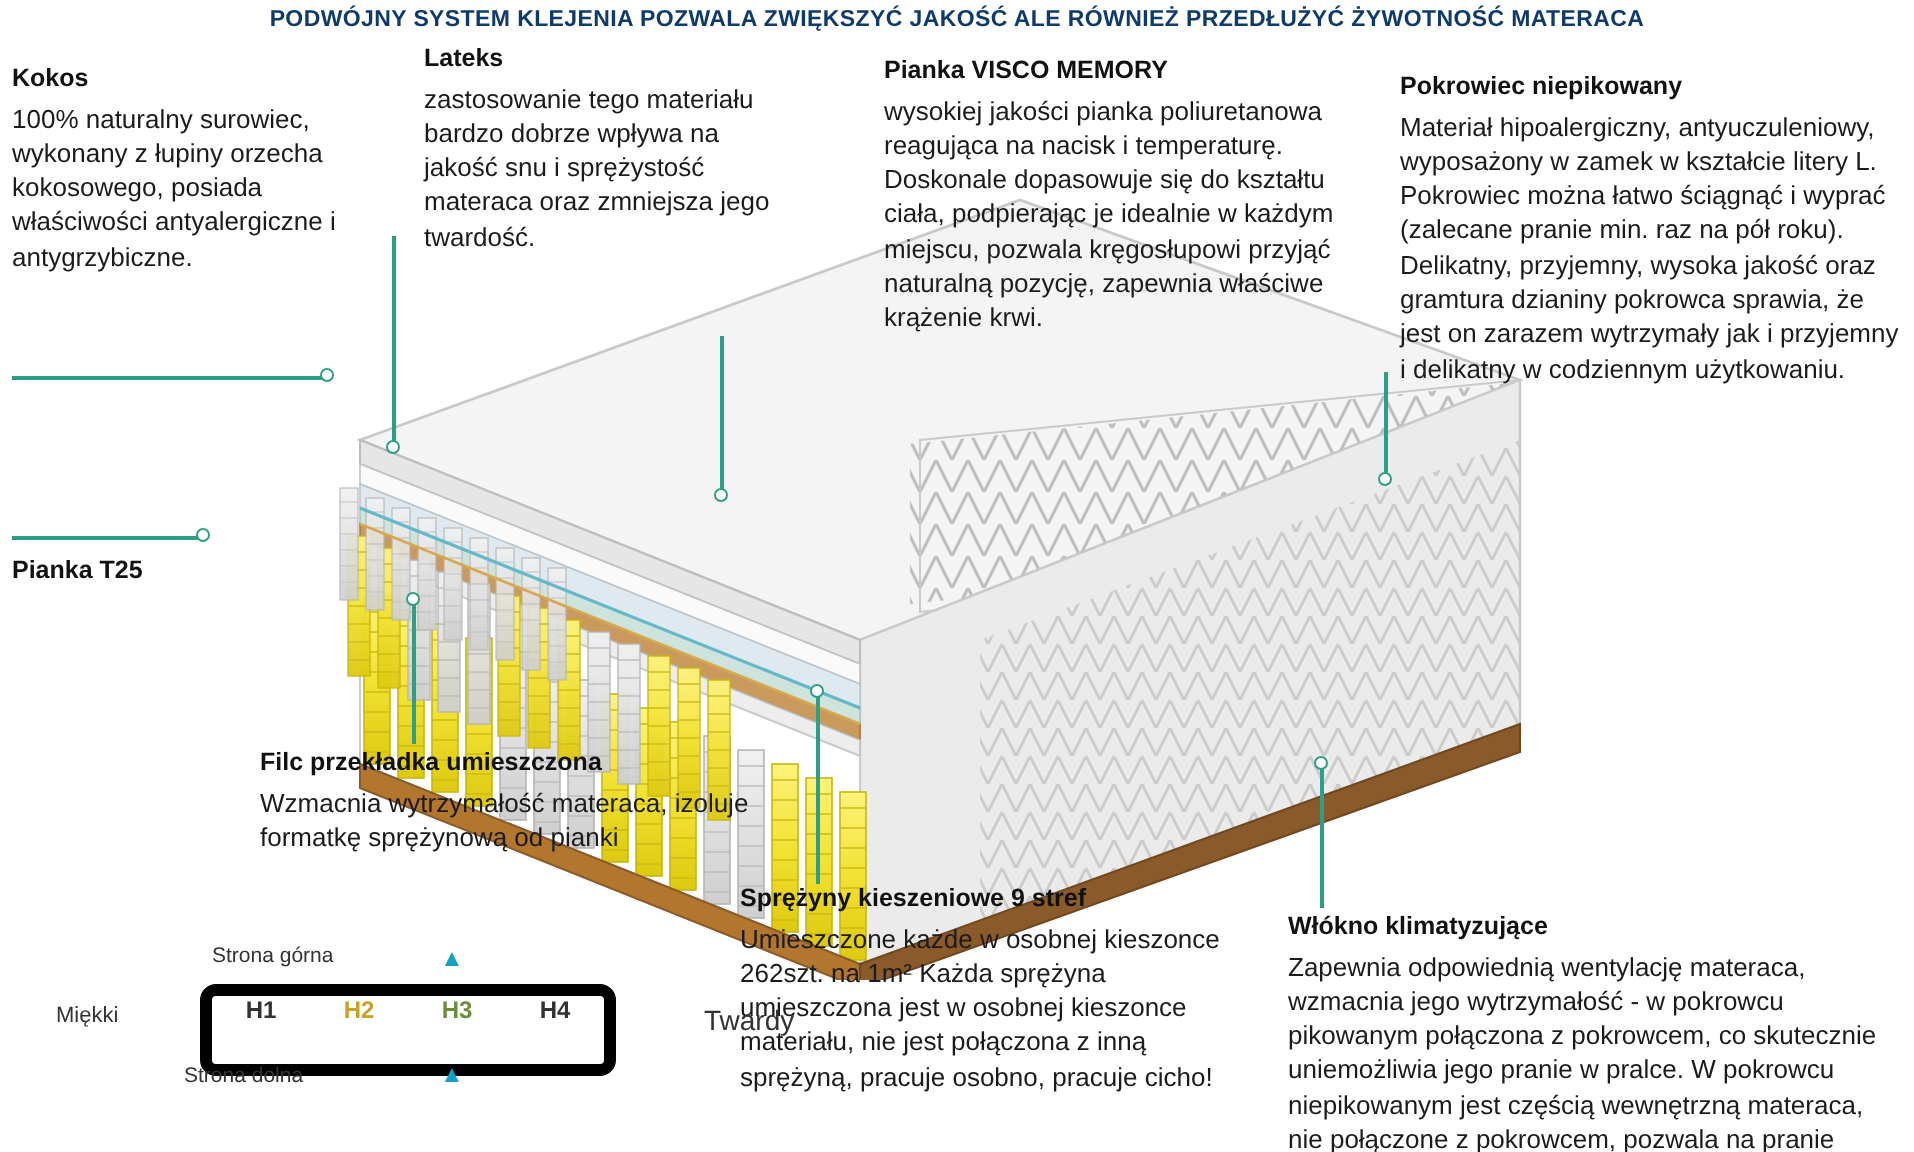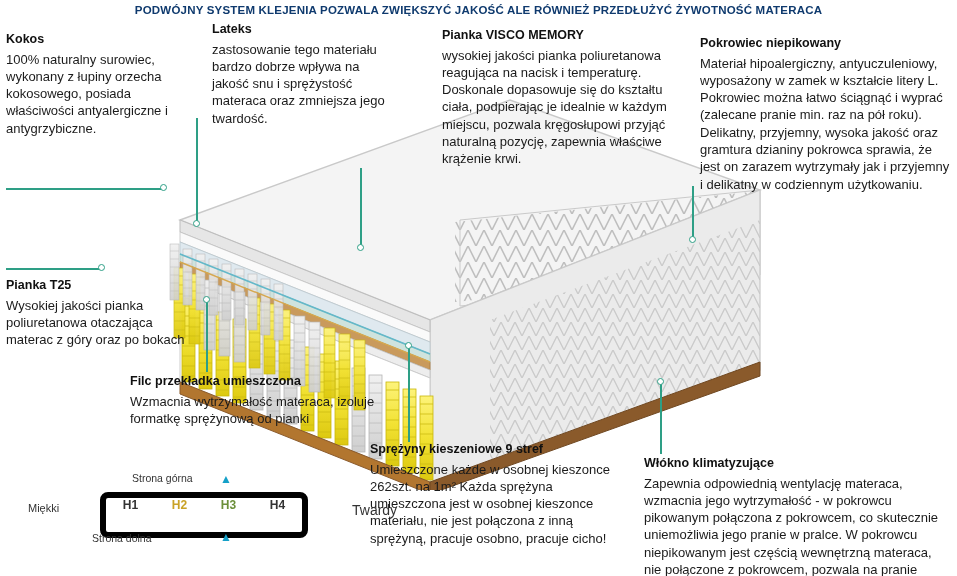--- a/index.html
+++ b/index.html
@@ -38,21 +38,21 @@
   #scale{position:absolute;left:28px;top:470px;width:330px;height:86px;}
   .scale-box{
     position:absolute;left:72px;top:22px;width:196px;height:34px;
     border:6px solid #000000;border-radius:8px;background:#fff;
     display:flex;
   }
   .scale-box span{
     flex:1;text-align:center;font-size:12px;font-weight:bold;color:#333;
   }
   .scale-lbl{position:absolute;font-size:10.5px;color:#333;}
-  .scale-top{left:78px;top:2px;margin-left:26px;}
+  .scale-top{left:78px;top:2px;}
   .scale-bot{left:64px;top:62px;}
   .scale-left{left:0px;top:32px;font-size:11px;}
   .scale-right{left:280px;top:32px;font-size:14px;margin-left:44px;}
   .arrow-up{position:absolute;color:#15a0c8;font-size:12px;}
 </style>
 </head>
 <body>
 
 <div id="stage">
 
@@ -310,21 +310,20 @@
     <div class="txt">wysokiej jakości pianka poliuretanowa reagująca na nacisk i temperaturę. Doskonale dopasowuje się do kształtu ciała, podpierając je idealnie w każdym miejscu, pozwala kręgosłupowi przyjąć naturalną pozycję, zapewnia właściwe krążenie krwi.</div>
   </div>
 
   <div class="blk" style="left:700px;top:36px;width:252px;">
     <div class="ttl">Pokrowiec niepikowany</div>
     <div class="txt">Materiał hipoalergiczny, antyuczuleniowy, wyposażony w zamek w kształcie litery L. Pokrowiec można łatwo ściągnąć i wyprać (zalecane pranie min. raz na pół roku). Delikatny, przyjemny, wysoka jakość oraz gramtura dzianiny pokrowca sprawia, że jest on zarazem wytrzymały jak i przyjemny i delikatny w codziennym użytkowaniu.</div>
   </div>
 
   <div class="blk" style="left:6px;top:278px;width:180px;">
     <div class="ttl">Pianka T25</div>
-    <div class="txt">Wysokiej jakości pianka poliuretanowa otaczająca materac z góry oraz po bokach</div>
   </div>
 
   <div class="blk" style="left:130px;top:374px;width:250px;">
     <div class="ttl">Filc przekładka umieszczona</div>
     <div class="txt">Wzmacnia wytrzymałość materaca, izoluje formatkę sprężynową od pianki</div>
   </div>
 
   <div class="blk" style="left:370px;top:442px;width:252px;">
     <div class="ttl">Sprężyny kieszeniowe 9 stref</div>
     <div class="txt">Umieszczone każde w osobnej kieszonce 262szt. na 1m² Każda sprężyna umieszczona jest w osobnej kieszonce materiału, nie jest połączona z inną sprężyną, pracuje osobno, pracuje cicho!</div>

